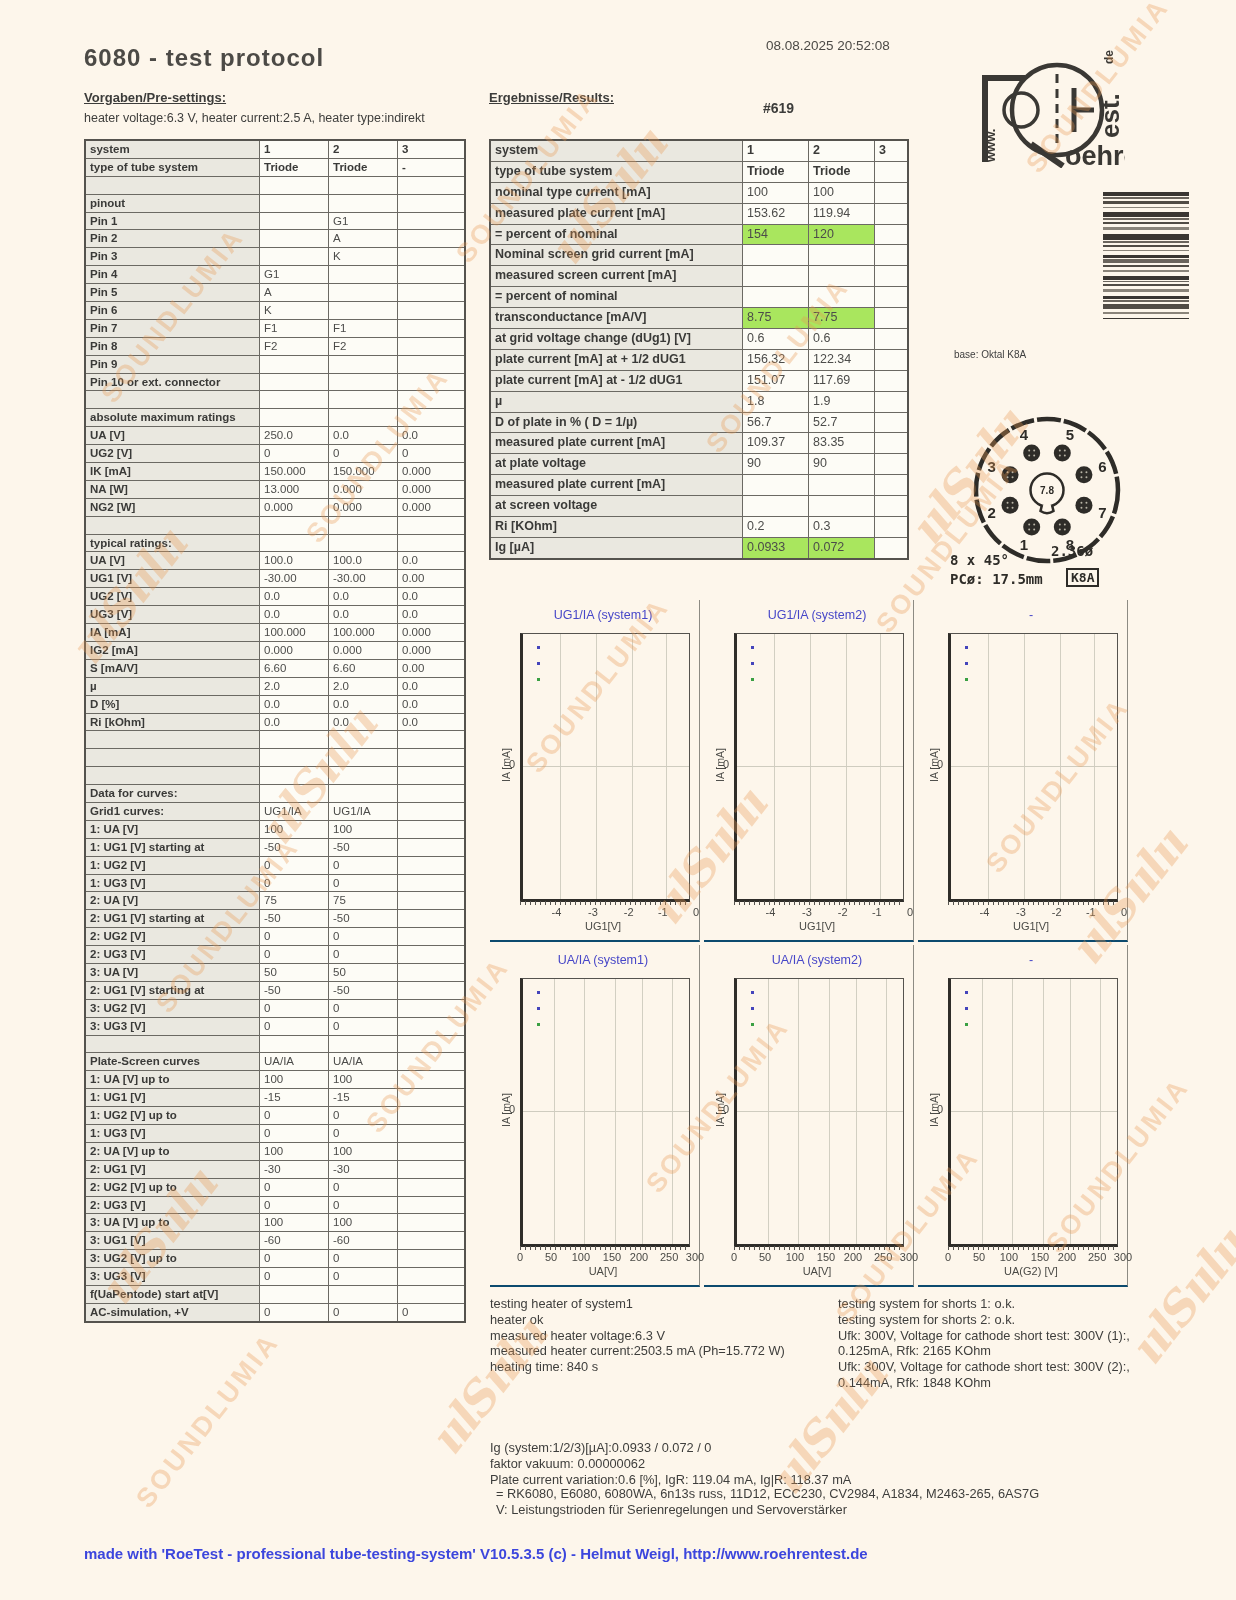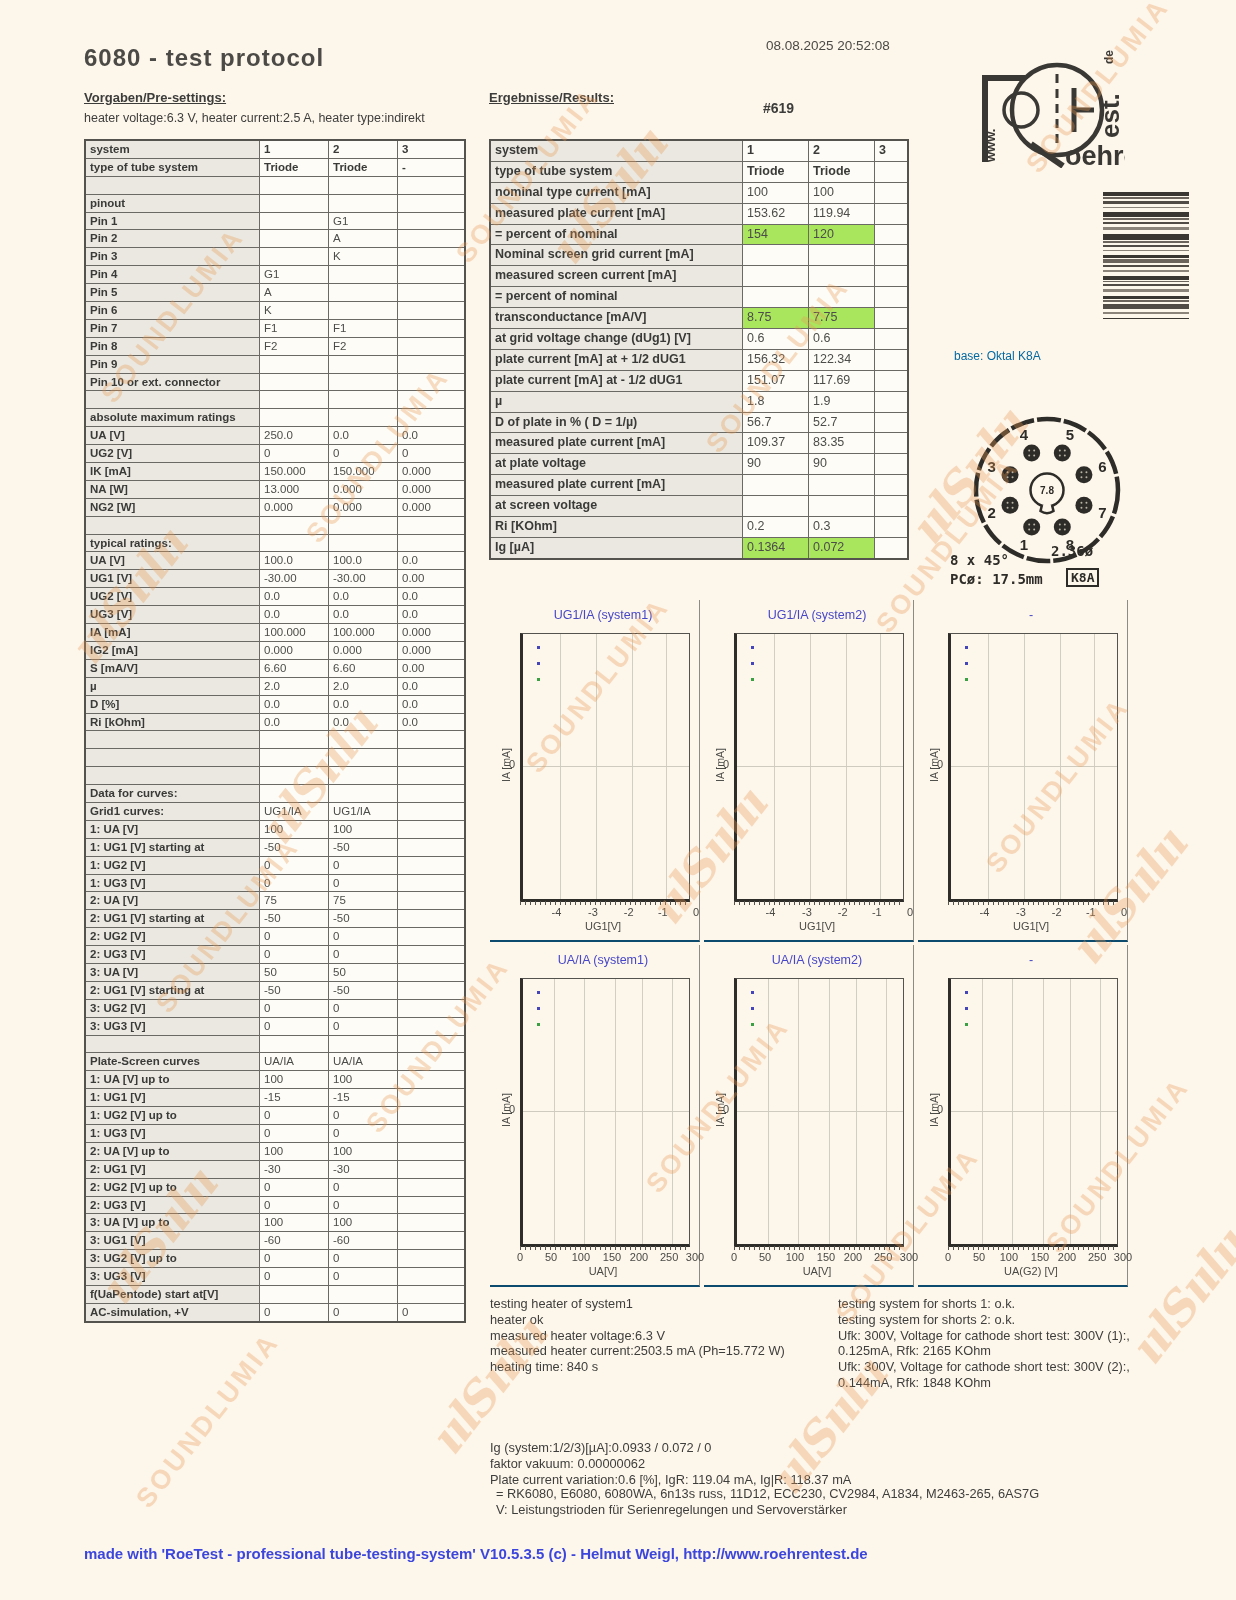--- a/index.html
+++ b/index.html
@@ -32,21 +32,21 @@
   #ltable .lbl{width:174px;}
   #ltable .c0,#ltable .c1{width:69px;}
   #ltable .c2{flex:1;}
   #rtable{left:489px;top:139px;width:416px;}
   #rtable .trow{height:19.9px;}
   #rtable .tcell{font-size:12.5px;line-height:19.5px;}
   #rtable .lbl{width:252px;}
   #rtable .c0,#rtable .c1{width:66px;}
   #rtable .c2{flex:1;}
   
-  .base-caption{left:947px;top:349px;font-size:12px;color:#0369a1;padding-left:7px;}
+  .base-caption{left:947px;top:349px;font-size:10px;color:#404040;padding-left:7px;}
   .mono{font-family:"DejaVu Sans Mono", monospace;font-weight:bold;color:#2e2c28;}
   .dim1{left:950px;top:552px;font-size:14px;}
   .dim2{left:1051px;top:543px;font-size:14px;}
   .dim3{left:950px;top:571px;font-size:14px;}
   .key-badge{left:1066px;top:568px;font-size:13px;border:2px solid #2e2c28;padding:0 3px;line-height:15px;}
   
   .chart{position:absolute;width:209px;height:340px;border-right:1px solid #8d8b83;border-bottom:2px solid #0c4a6e;}
   .ct-title{position:absolute;left:30px;top:8px;width:166px;text-align:center;
             font-size:12.5px;color:var(--titleblue);white-space:nowrap;}
   .plot{position:absolute;left:30px;top:33px;width:166px;height:265px;
@@ -668,21 +668,21 @@
         <div class="tcell val c2"></div>
       </div>
       <div class="trow">
         <div class="tcell lbl">Ri [KOhm]</div>
         <div class="tcell val c0">0.2</div>
         <div class="tcell val c1">0.3</div>
         <div class="tcell val c2"></div>
       </div>
       <div class="trow">
         <div class="tcell lbl">Ig [µA]</div>
-        <div class="tcell val c0 green">0.1364</div>
+        <div class="tcell val c0 green">0.0933</div>
         <div class="tcell val c1 green">0.072</div>
         <div class="tcell val c2"></div>
       </div>
     </div>
 
   <div class="abs base-caption">base: Oktal K8A</div>
   <div class="abs" style="left:964px;top:407px;width:166px;height:166px;">
     <svg id="socket-svg" width="166" height="166" viewBox="0 0 166 166">
         <circle cx="83" cy="83" r="71" fill="none" stroke="#2e2c28" stroke-width="4.5" stroke-dasharray="24 3"></circle>
         <circle cx="67.69266270539642" cy="119.95518130045147" r="8.5" fill="#2e2c28"></circle>

